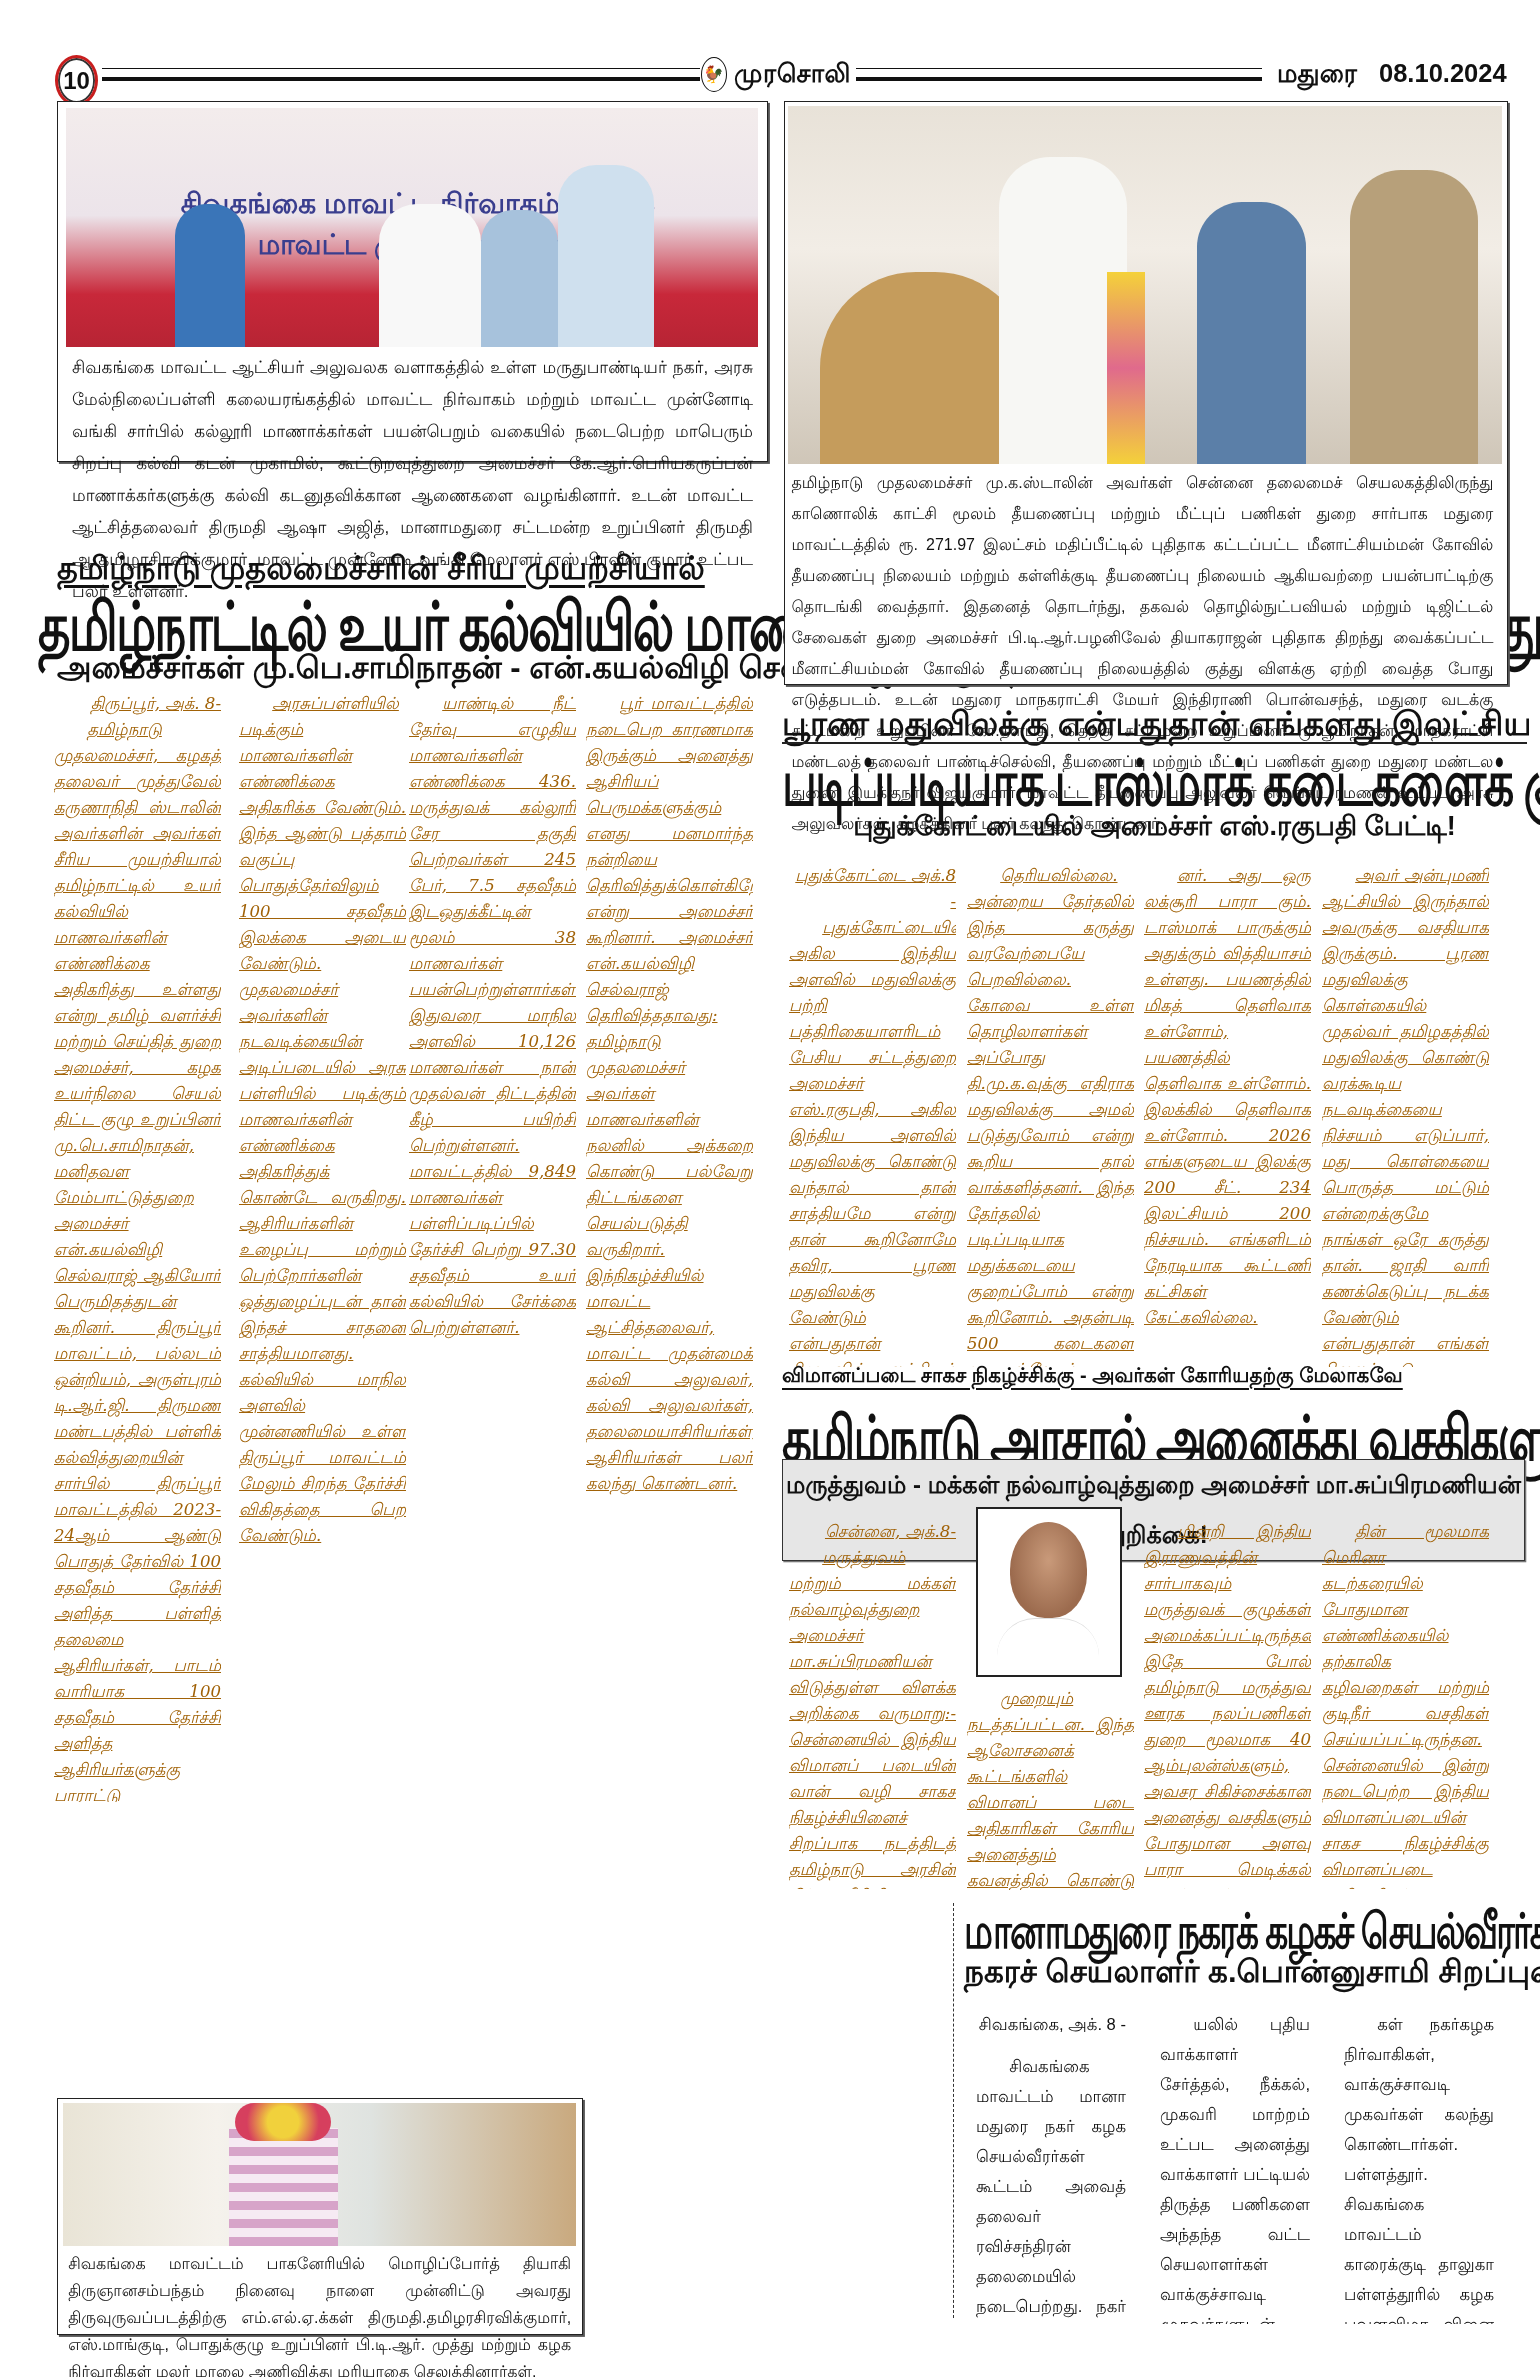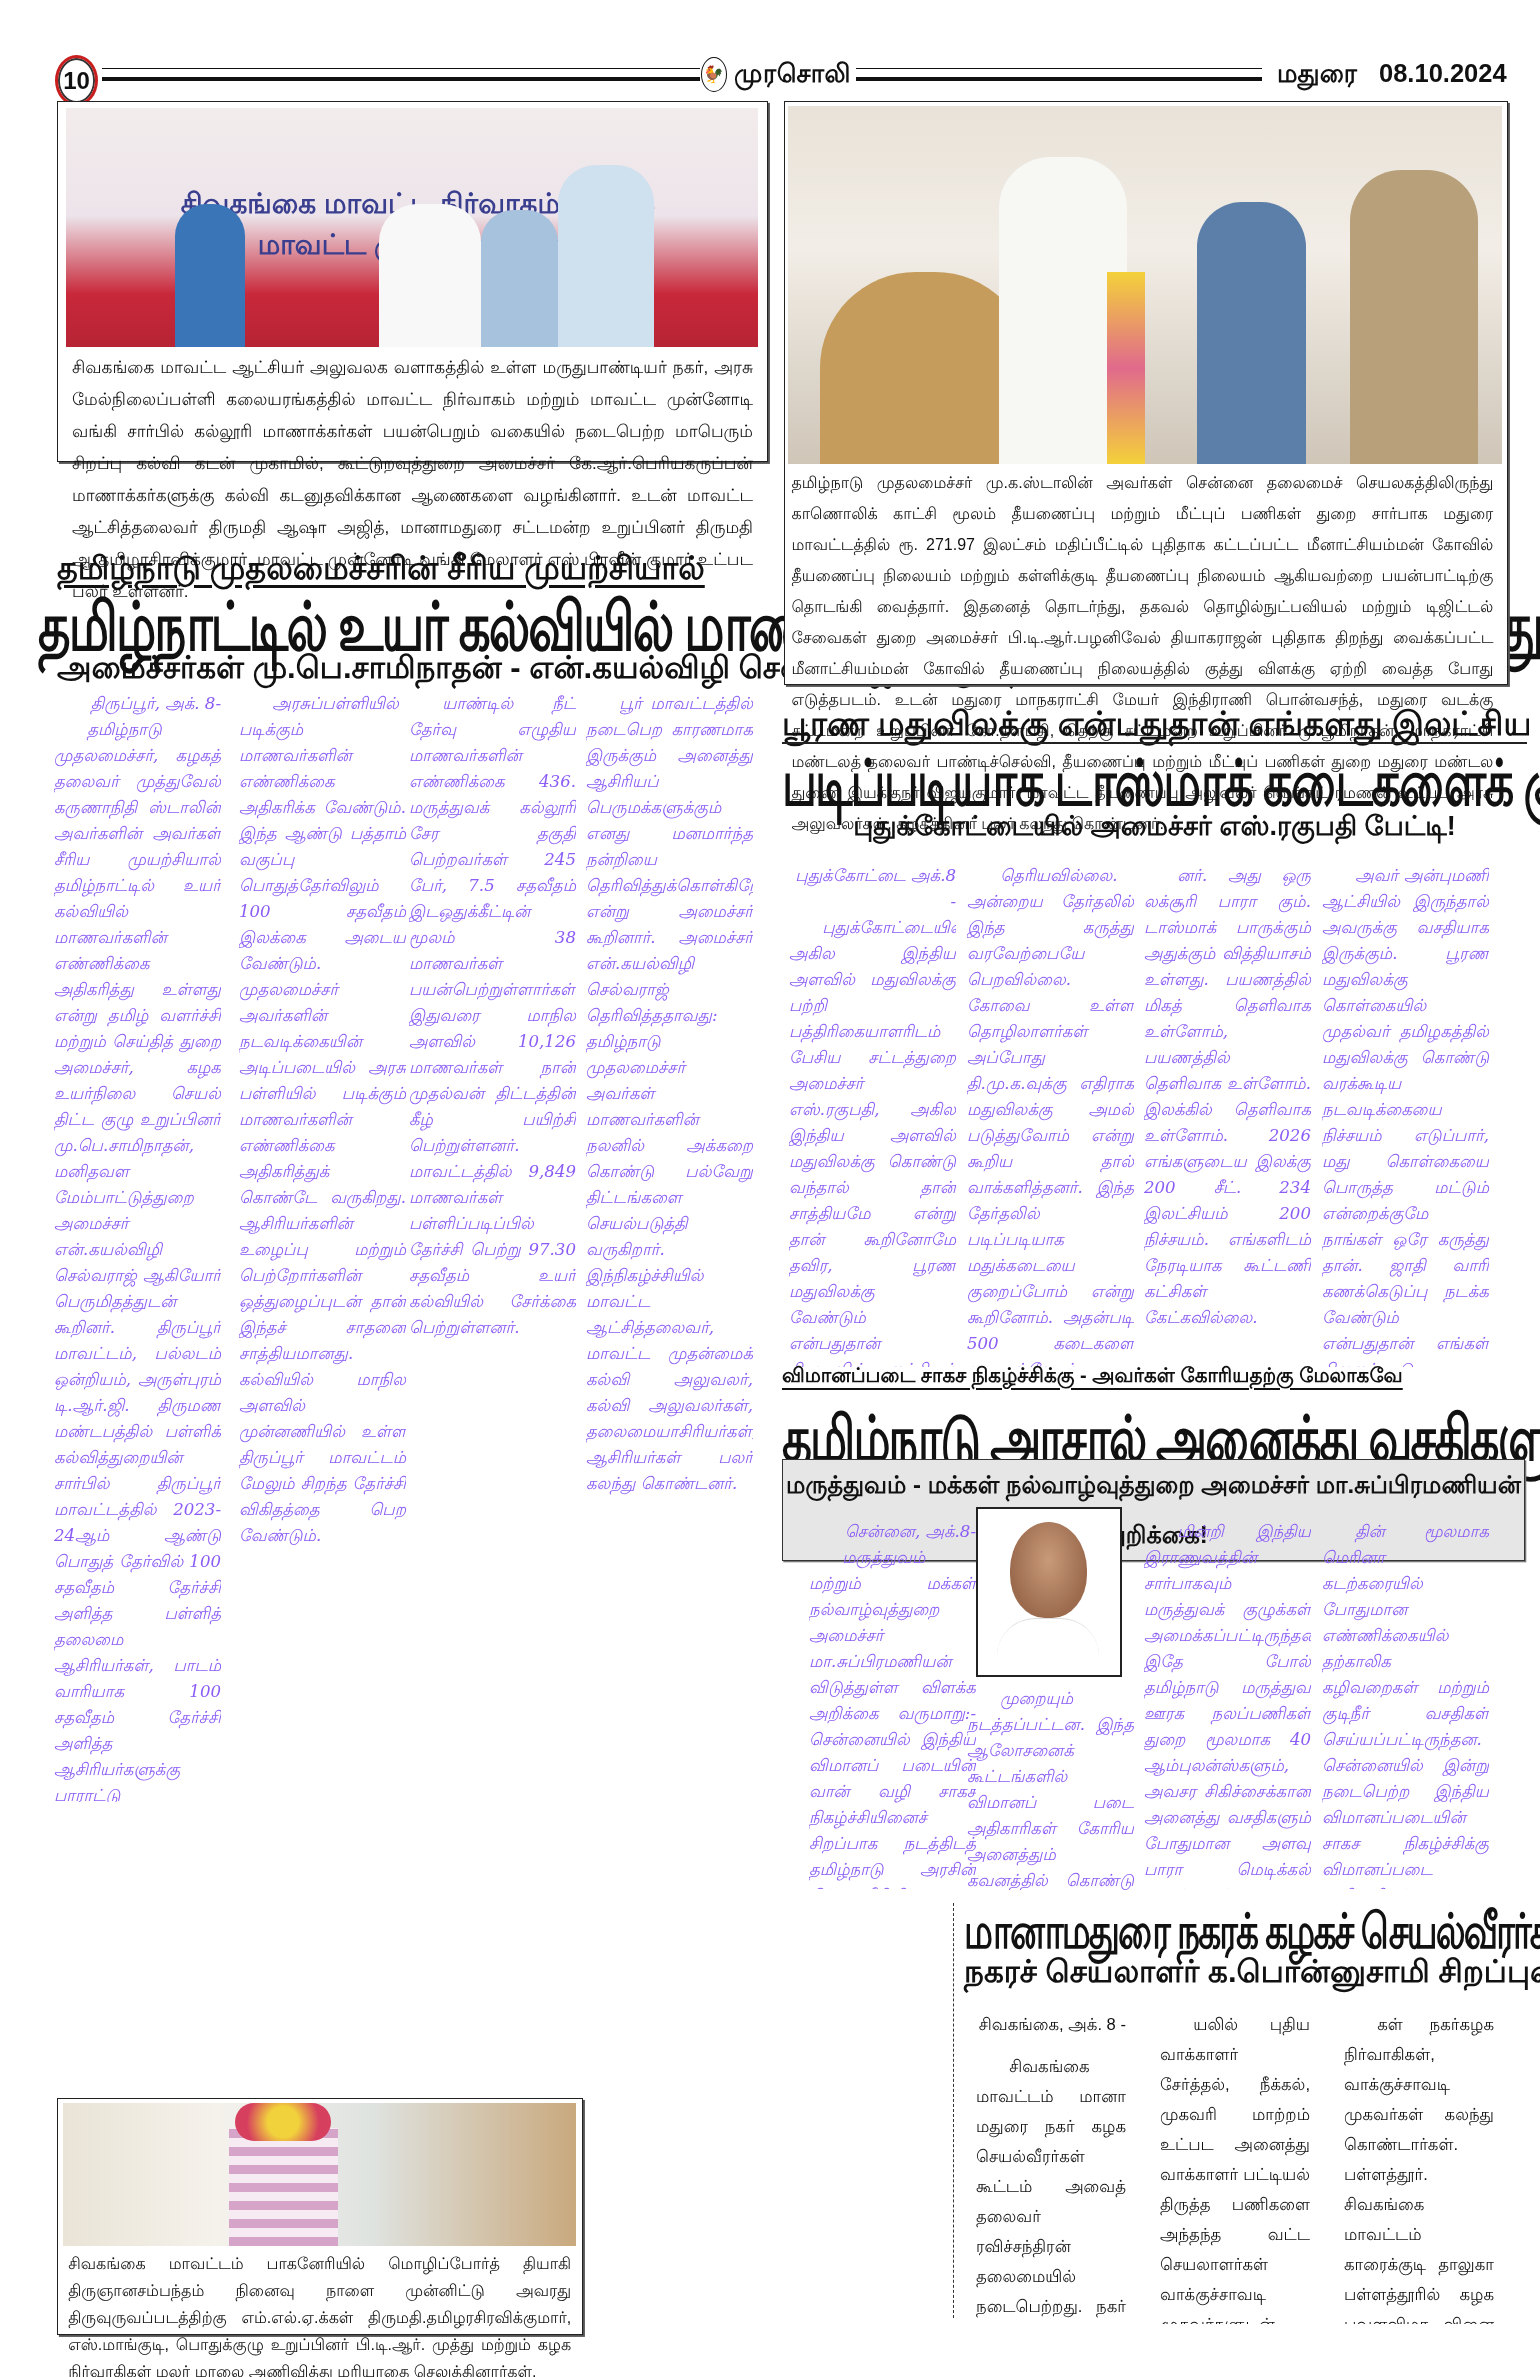--- a/index.html
+++ b/index.html
@@ -15,21 +15,21 @@
   
   .photo-frame{border:1.9px solid #222;box-shadow:1.9px 1.9px 0 #555;background:#fff;}
   .photo{overflow:hidden;}
   .caption{font:17px/32px "Liberation Sans",sans-serif;text-align:justify;color:#111;}
   
   .kicker{font:bold 32px "Liberation Sans",sans-serif;text-align:left;text-decoration:underline;text-underline-offset:6.4px;}
   .headline{font:900 59px "Liberation Sans",sans-serif;text-align:center;letter-spacing:-1.9px;transform:scaleY(1.35);transform-origin:top center;white-space:nowrap;}
   .subhead{font:bold 36px "Liberation Sans",sans-serif;text-align:center;white-space:nowrap;}
   .boxhead{background:#e6e6e6;border:1.9px solid #333;box-shadow:1.3px 1.3px 0 #777;font:bold 28px "Liberation Sans",sans-serif;text-align:center;line-height:50px;}
   
-  .col{font:italic 16.6px/26px "DejaVu Serif",serif;text-align:justify;color:#8b5cf6;overflow:hidden;}
+  .col{font:italic 16.6px/26px "DejaVu Serif",serif;text-align:justify;color:#a16207;overflow:hidden;text-decoration:underline;}
   .col p{margin:0;text-indent:2em;}
   .col p.dl{text-align:right;text-indent:0;}
   .colsans{font:16.6px/30px "Liberation Sans",sans-serif;text-align:justify;overflow:hidden;}
   .colsans p{margin:12px;text-indent:2em;}
   .colsans p.dl{text-align:right;text-indent:0;}
   .vdash{border-left:1.9px dashed #333;}
   .hline{border-top:2.6px solid #222;}
 </style>
 </head>
 <body>
@@ -107,21 +107,21 @@
   <p>னர். அது ஒரு லக்சூரி பாரா கும். டாஸ்மாக் பாருக்கும் அதுக்கும் வித்தியாசம் உள்ளது. பயணத்தில் மிகத் தெளிவாக உள்ளோம், பயணத்தில் தெளிவாக உள்ளோம். இலக்கில் தெளிவாக உள்ளோம். 2026 எங்களுடைய இலக்கு 200 சீட். 234 இலட்சியம் 200 நிச்சயம். எங்களிடம் நேரடியாக கூட்டணி கட்சிகள் கேட்கவில்லை.</p>
 </div>
 <div class="abs col" style="left:1322px;top:863px;width:167px;height:504px;">
   <p>அவர் அன்புமணி ஆட்சியில் இருந்தால் அவருக்கு வசதியாக இருக்கும். பூரண மதுவிலக்கு கொள்கையில் முதல்வர் தமிழகத்தில் மதுவிலக்கு கொண்டு வரக்கூடிய நடவடிக்கையை நிச்சயம் எடுப்பார், மது கொள்கையை பொருத்த மட்டும் என்றைக்குமே நாங்கள் ஒரே கருத்து தான். ஜாதி வாரி கணக்கெடுப்பு நடக்க வேண்டும் என்பதுதான் எங்கள் நிலைப்பாடு.</p>
 </div>
 
 <div class="abs kicker" style="left:782px;top:1364px;width:745px;font-size:20px;">விமானப்படை சாகச நிகழ்ச்சிக்கு - அவர்கள் கோரியதற்கு மேலாகவே</div>
 <div class="abs headline" style="left:782px;top:1402px;width:745px;font-size:46px;">தமிழ்நாடு அரசால் அனைத்து வசதிகளும் செய்து தரப்பட்டன!</div>
 <div class="abs boxhead" style="left:782px;top:1459px;width:741px;font-size:24px;">மருத்துவம் - மக்கள் நல்வாழ்வுத்துறை அமைச்சர் மா.சுப்பிரமணியன் அறிக்கை!</div>
 
-<div class="abs col" style="left:789px;top:1519px;width:167px;height:370px;margin-left:20px;">
+<div class="abs col" style="left:789px;top:1519px;width:167px;height:370px;">
   <p class="dl">சென்னை, அக்.8-</p>
   <p>மருத்துவம் மற்றும் மக்கள் நல்வாழ்வுத்துறை அமைச்சர் மா.சுப்பிரமணியன் விடுத்துள்ள விளக்க அறிக்கை வருமாறு:- சென்னையில் இந்திய விமானப் படையின் வான் வழி சாகச நிகழ்ச்சியினைச் சிறப்பாக நடத்திடத் தமிழ்நாடு அரசின் நிர்வாகரீதியிலான முழு ஒத்துழைப்பு வழங்கப்பட்டது. இந்நிகழ்ச்சியை முறையாகத் திட்டமிட்டு நடத்துவதற்காக தலைமைச் செயலாளர் தலைமையில் விமானப்படை உயர் அலுவலர்களுடன் ஆலோசனைக் கூட்டங்கள் நடத்தப்பட்டன.</p>
 </div>
 <div class="abs" style="left:976px;top:1507px;width:142px;height:166px;border:2.6px solid #222;background:#fff;">
   <div class="abs" style="left:32px;top:12.8px;width:77px;height:96px;background:radial-gradient(ellipse at 50% 40%,#c99a7a 0%,#9c6b4e 70%);border-radius:50% 50% 45% 45%;"></div>
   <div class="abs" style="left:19px;top:109px;width:102px;height:45px;background:#fff;border-top:1.3px solid #ddd;border-radius:38px 38px 0 0;"></div>
 </div>
 <div class="abs col" style="left:967px;top:1686px;width:167px;height:204px;">
   <p>முறையும் நடத்தப்பட்டன. இந்த ஆலோசனைக் கூட்டங்களில் விமானப் படை அதிகாரிகள் கோரிய அனைத்தும் கவனத்தில் கொண்டு கோரியதற்கும் மேலாகவே தமிழ்நாடு அரசால் அனைத்து வசதிகளும் செய்து தரப்பட்டன. காவல் துறை மூலமாக போக்குவரத்து ஏற்பாடுகள் செய்யப்பட்டன.</p>
 </div>

